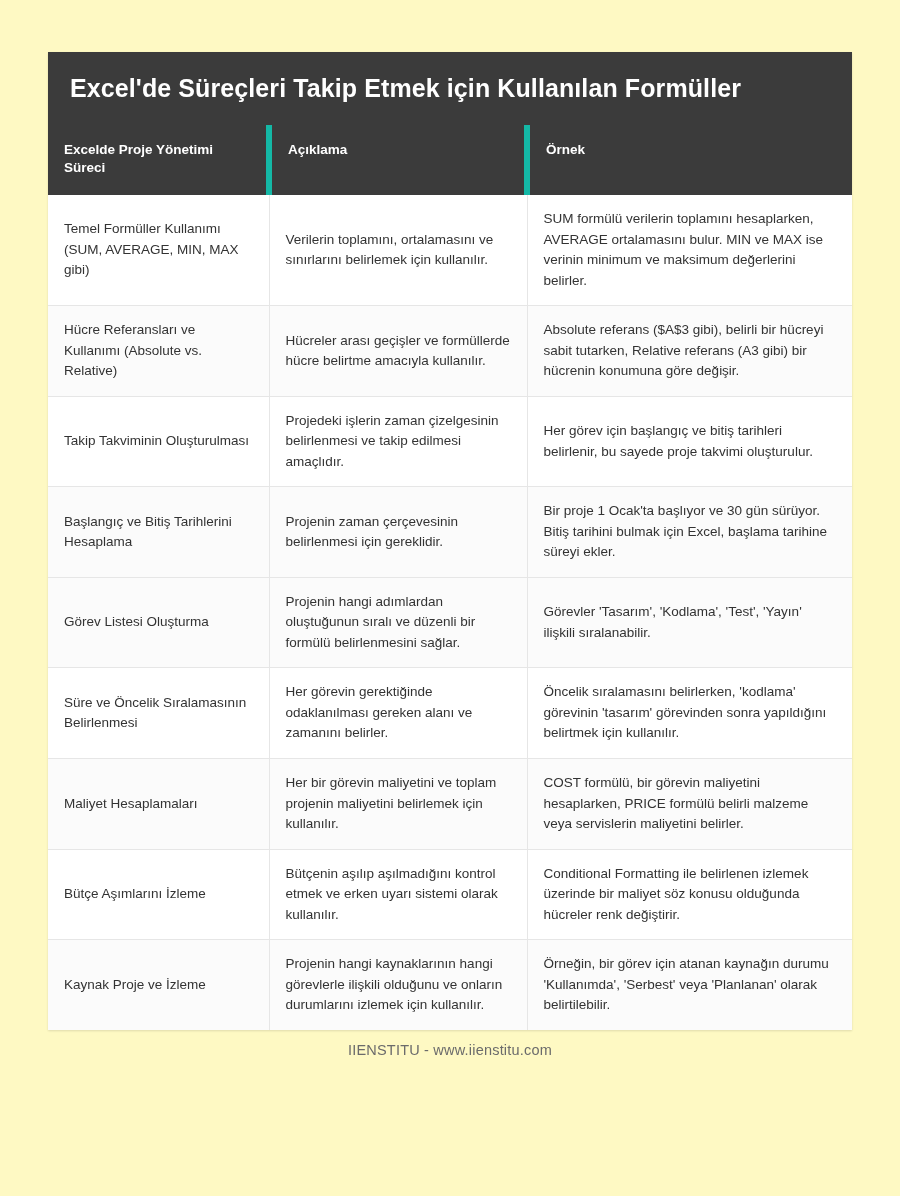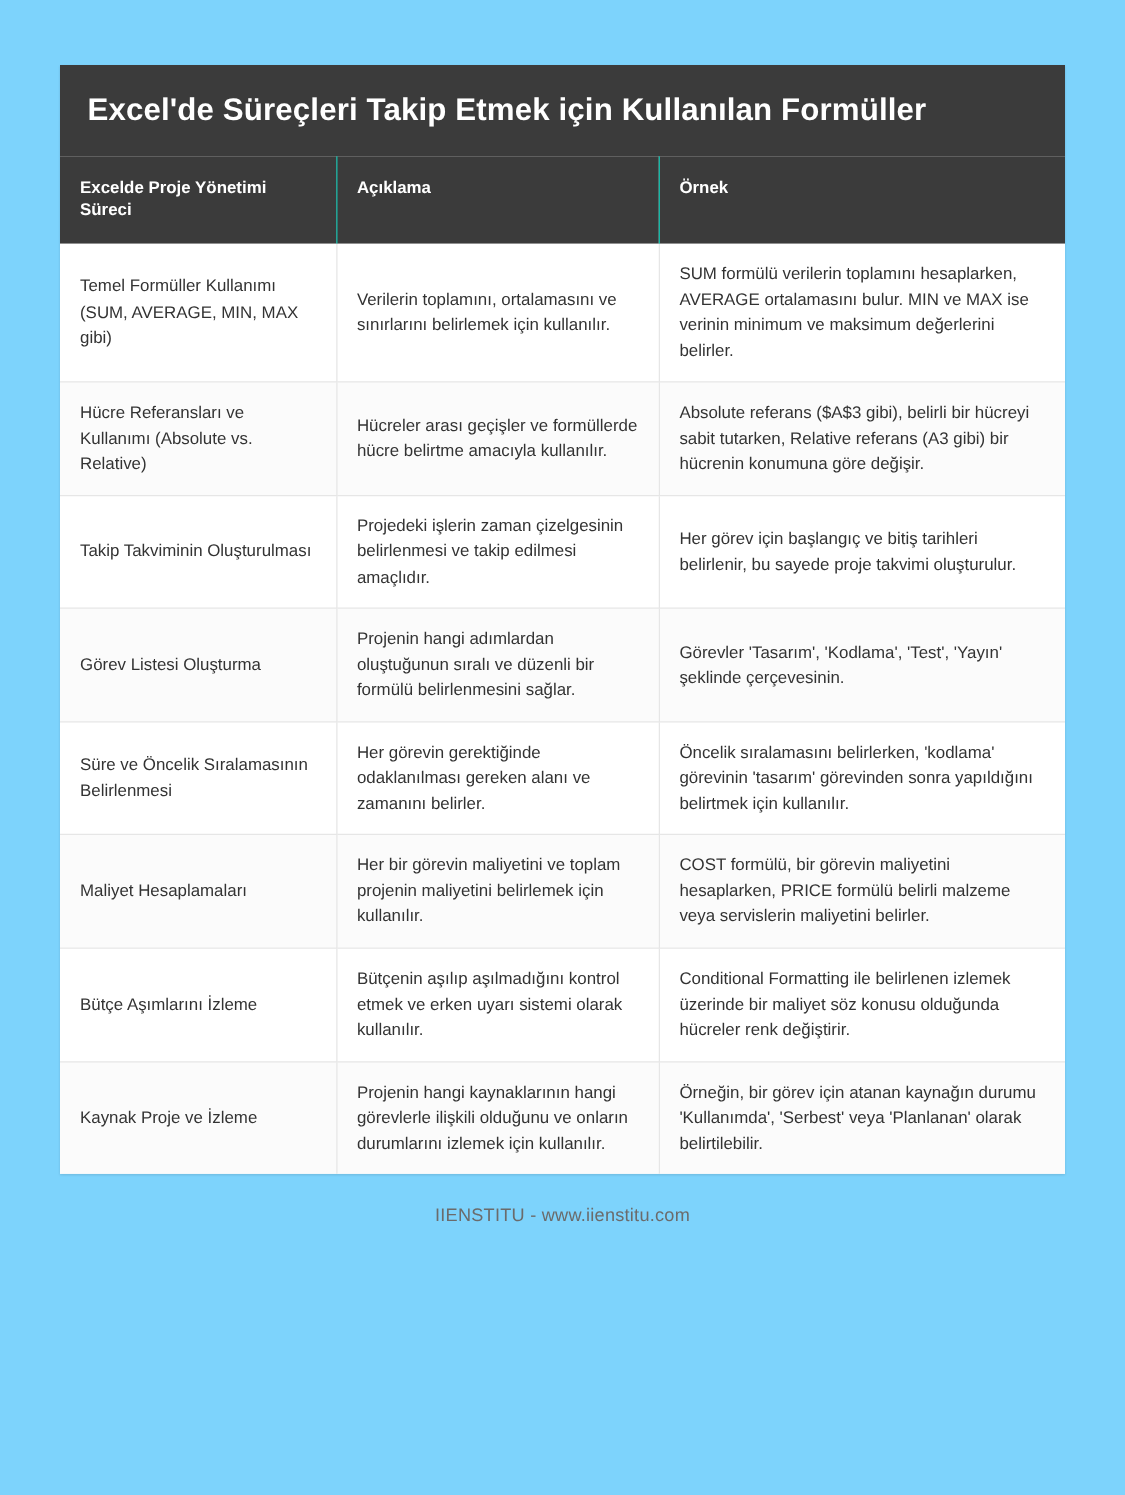--- a/index.html
+++ b/index.html
@@ -7,21 +7,21 @@
     padding: 0;
     background: #f0f0f0;
     width: 900px;
     height: 1196px;
     font-family: "Liberation Sans", sans-serif;
   }
   .page {
     width: 900px;
     height: 1196px;
     box-sizing: border-box;
-    background: #7dd3fc;
+    background: #fef9c3;
     display: flex;
     flex-direction: column;
     align-items: center;
     padding-top: 52px;
   }
   .card {
     width: 804px;
     background: #ffffff;
     box-shadow: 0 1px 2px rgba(0,0,0,0.12);
   }
@@ -41,21 +41,21 @@
   }
   thead th {
     background: #3b3b3b;
     color: #ffffff;
     font-size: 13.5px;
     font-weight: bold;
     text-align: left;
     vertical-align: top;
     padding: 16px 16px 18px 16px;
     line-height: 1.35;
-    border-right: 1px solid #14b8a6;
+    border-right: 6px solid #14b8a6;
   }
   thead th:last-child { border-right: none; }
   col.c1 { width: 221px; }
   col.c2 { width: 258px; }
   col.c3 { width: 325px; }
   tbody td {
     font-size: 13.5px;
     color: #333333;
     line-height: 1.52;
     padding: 14px 16px;
@@ -65,21 +65,21 @@
     background: #ffffff;
   }
   tbody td:last-child { border-right: none; }
   tbody tr:last-child td { border-bottom: none; }
   tbody tr.alt td { background: #fbfbfb; }
   .footer {
     width: 804px;
     text-align: center;
     color: #6b6b6b;
     font-size: 14.5px;
-    padding-top: 26px;
+    padding-top: 12px;
     letter-spacing: 0.2px;
   }
 </style>
 </head>
 <body>
 
 <div class="page">
   <div class="card">
     <div class="title-bar">Excel'de Süreçleri Takip Etmek için Kullanılan Formüller</div>
     <table>
@@ -105,23 +105,28 @@
           <td>Hücre Referansları ve Kullanımı (Absolute vs. Relative)</td>
           <td>Hücreler arası geçişler ve formüllerde hücre belirtme amacıyla kullanılır.</td>
           <td>Absolute referans ($A$3 gibi), belirli bir hücreyi sabit tutarken, Relative referans (A3 gibi) bir hücrenin konumuna göre değişir.</td>
         </tr>
         <tr>
           <td>Takip Takviminin Oluşturulması</td>
           <td>Projedeki işlerin zaman çizelgesinin belirlenmesi ve takip edilmesi amaçlıdır.</td>
           <td>Her görev için başlangıç ve bitiş tarihleri belirlenir, bu sayede proje takvimi oluşturulur.</td>
         </tr>
         <tr class="alt">
+          <td>Başlangıç ve Bitiş Tarihlerini Hesaplama</td>
+          <td>Projenin zaman çerçevesinin belirlenmesi için gereklidir.</td>
+          <td>Bir proje 1 Ocak'ta başlıyor ve 30 gün sürüyor. Bitiş tarihini bulmak için Excel, başlama tarihine süreyi ekler.</td>
+        </tr>
+        <tr class="alt">
           <td>Görev Listesi Oluşturma</td>
           <td>Projenin hangi adımlardan oluştuğunun sıralı ve düzenli bir formülü belirlenmesini sağlar.</td>
-          <td>Görevler 'Tasarım', 'Kodlama', 'Test', 'Yayın' şeklinde çerçevesinin.</td>
+          <td>Görevler 'Tasarım', 'Kodlama', 'Test', 'Yayın' ilişkili sıralanabilir.</td>
         </tr>
         <tr>
           <td>Süre ve Öncelik Sıralamasının Belirlenmesi</td>
           <td>Her görevin gerektiğinde odaklanılması gereken alanı ve zamanını belirler.</td>
           <td>Öncelik sıralamasını belirlerken, 'kodlama' görevinin 'tasarım' görevinden sonra yapıldığını belirtmek için kullanılır.</td>
         </tr>
         <tr class="alt">
           <td>Maliyet Hesaplamaları</td>
           <td>Her bir görevin maliyetini ve toplam projenin maliyetini belirlemek için kullanılır.</td>
           <td>COST formülü, bir görevin maliyetini hesaplarken, PRICE formülü belirli malzeme veya servislerin maliyetini belirler.</td>

